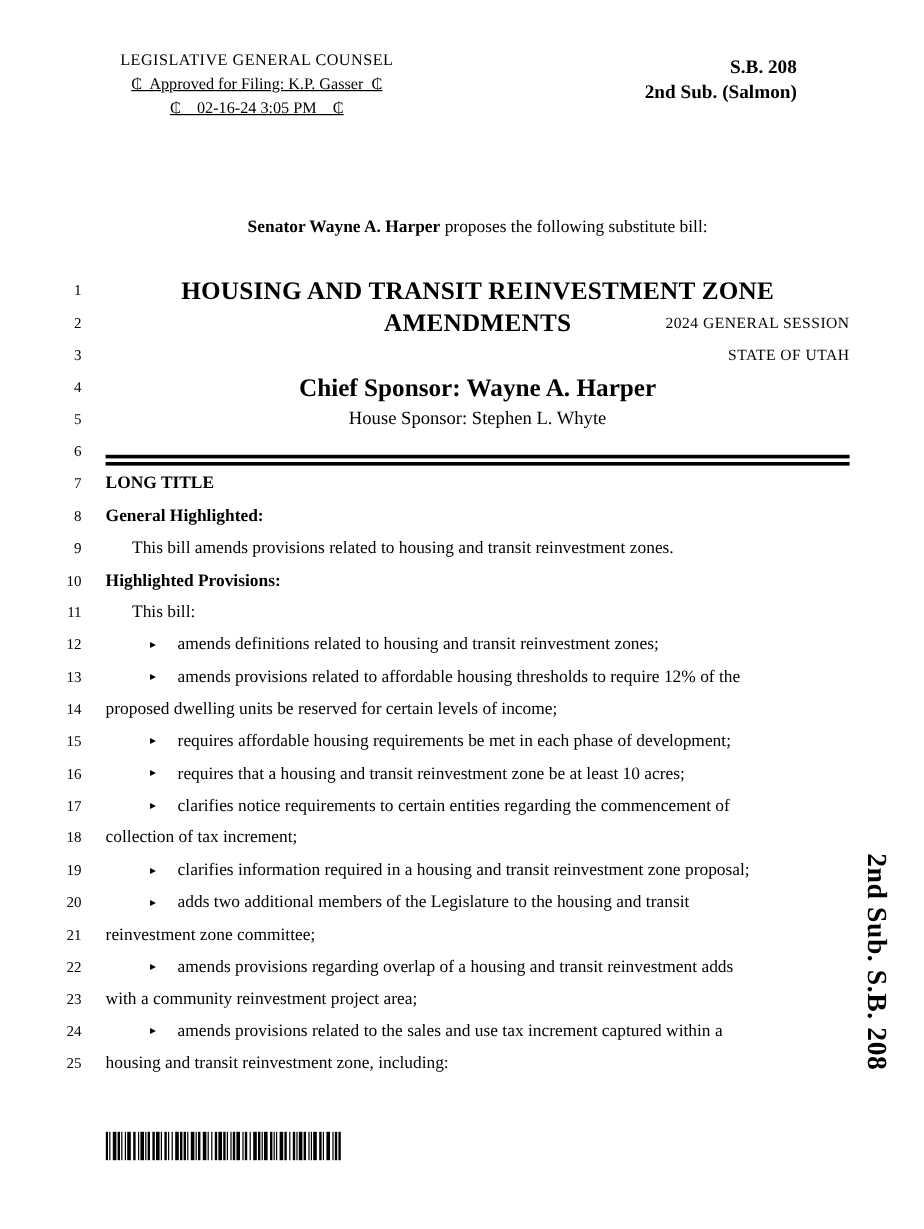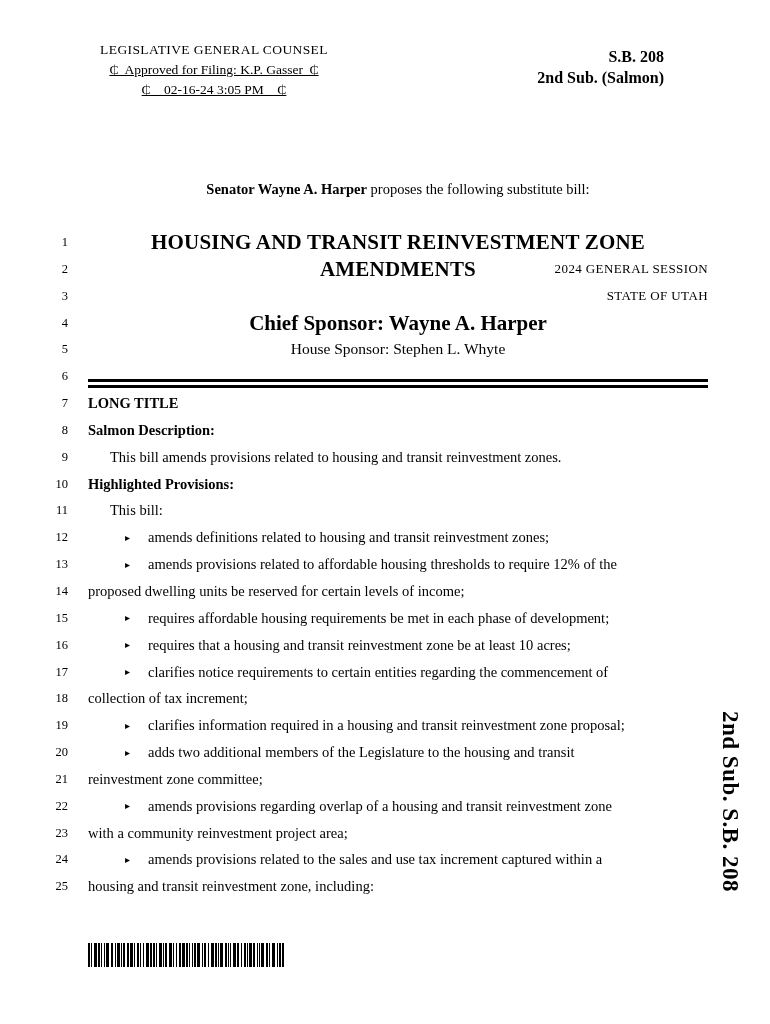--- a/index.html
+++ b/index.html
@@ -101,21 +101,21 @@
         <div class="ltext">
           <div class="drule"></div>
         </div>
       </div>
       <div class="row">
         <div class="lnum">7</div>
         <div class="ltext h-bold">LONG TITLE</div>
       </div>
       <div class="row">
         <div class="lnum">8</div>
-        <div class="ltext h-bold">Salmon Description:</div>
+        <div class="ltext h-bold">General Highlighted:</div>
       </div>
       <div class="row">
         <div class="lnum">9</div>
         <div class="ltext ind">This bill amends provisions related to housing and transit reinvestment zones.</div>
       </div>
       <div class="row">
         <div class="lnum">10</div>
         <div class="ltext h-bold">Highlighted Provisions:</div>
       </div>
       <div class="row">
@@ -157,21 +157,21 @@
       <div class="row">
         <div class="lnum">20</div>
         <div class="ltext bullet-line"><span class="bullet-glyph">▸</span><span>adds two additional members of the Legislature to the housing and transit</span></div>
       </div>
       <div class="row">
         <div class="lnum">21</div>
         <div class="ltext">reinvestment zone committee;</div>
       </div>
       <div class="row">
         <div class="lnum">22</div>
-        <div class="ltext bullet-line"><span class="bullet-glyph">▸</span><span>amends provisions regarding overlap of a housing and transit reinvestment zone</span></div>
+        <div class="ltext bullet-line"><span class="bullet-glyph">▸</span><span>amends provisions regarding overlap of a housing and transit reinvestment adds</span></div>
       </div>
       <div class="row">
         <div class="lnum">23</div>
         <div class="ltext">with a community reinvestment project area;</div>
       </div>
       <div class="row">
         <div class="lnum">24</div>
         <div class="ltext bullet-line"><span class="bullet-glyph">▸</span><span>amends provisions related to the sales and use tax increment captured within a</span></div>
       </div>
       <div class="row">

